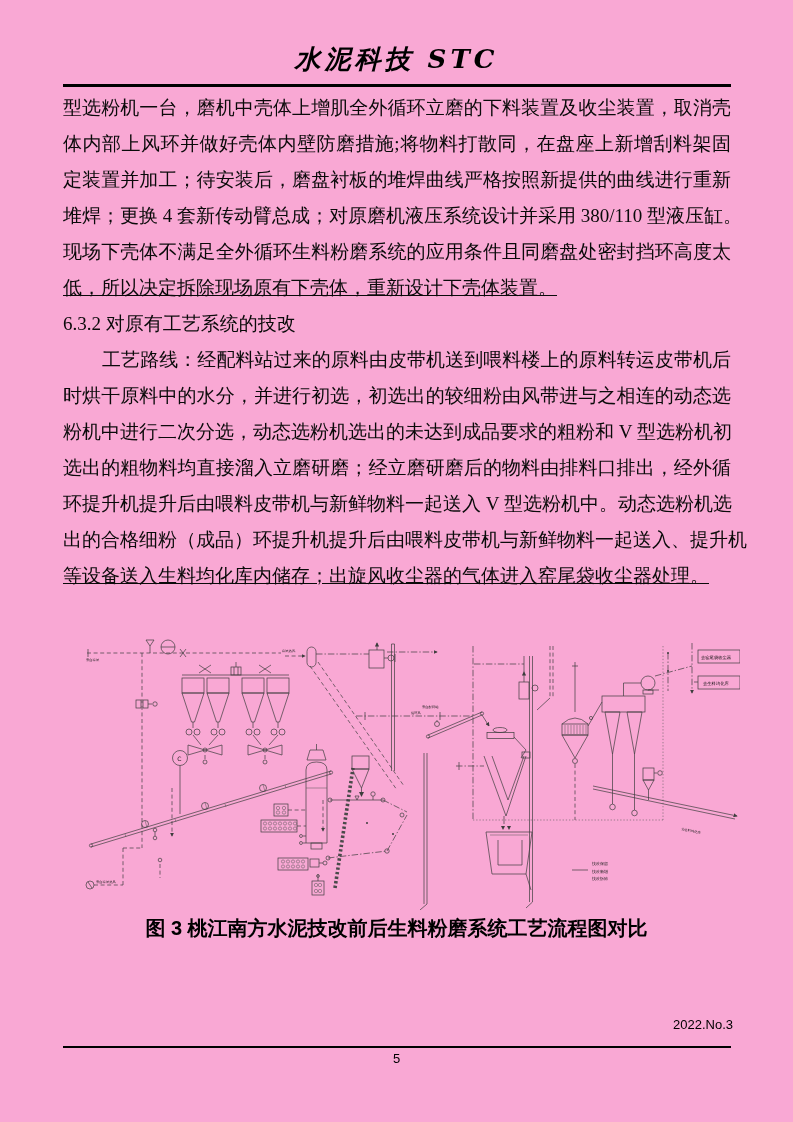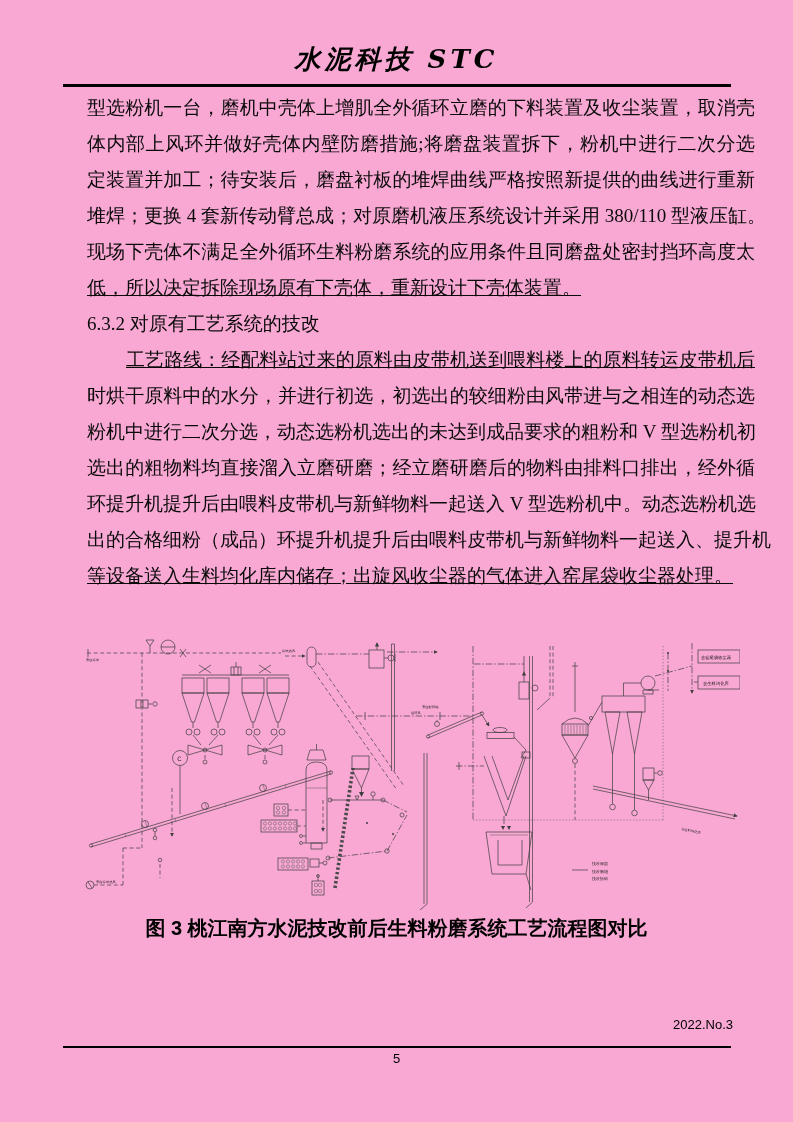--- a/index.html
+++ b/index.html
@@ -5,25 +5,25 @@
   html,body{margin:0;padding:0;}
   body{width:793px;height:1122px;background:#ffffff;position:relative;
        font-family:"Liberation Serif","DejaVu Serif",serif;color:#000;}
   .page{position:absolute;inset:0;background:#f9a8d4;overflow:hidden;}
 
   .header-title{position:absolute;top:42px;left:0;width:100%;text-align:center;
     font-size:26px;font-weight:bold;font-style:italic;letter-spacing:4px;
     font-family:"DejaVu Serif","Liberation Serif",serif;}
   .header-rule{position:absolute;top:84px;left:63px;width:668px;height:2.5px;background:#000;}
 
-  .textblock{position:absolute;left:63px;top:90px;width:668px;font-size:19px;color:#0a0a0a;margin-left:24px;}
+  .textblock{position:absolute;left:63px;top:90px;width:668px;font-size:19px;color:#0a0a0a;}
   .line{height:36px;line-height:36px;white-space:nowrap;
         text-align:justify;text-align-last:justify;}
   .line.last{text-align-last:left;text-decoration:underline;}
-  .line.indent{text-indent:39px;text-decoration:underline;}
+  .line.indent{text-indent:39px;}
   .heading{height:36px;line-height:36px;white-space:nowrap;}
 
   .figure-wrap{position:absolute;left:85px;top:638px;width:655px;height:272px;}
   .fig-caption{position:absolute;top:915px;left:0;width:100%;text-align:center;
     font-weight:bold;font-size:20px;
     font-family:"Liberation Sans","DejaVu Sans",sans-serif;}
 
   .footer-rule{position:absolute;top:1046px;left:63px;width:668px;height:2px;background:#000;}
   .page-num{position:absolute;top:1051px;left:0;width:100%;text-align:center;font-size:13px;
     font-family:"Liberation Sans","DejaVu Sans",sans-serif;}
@@ -46,21 +46,21 @@
 </head>
 <body>
 
 <div class="page">
 
   <div class="header-title">水泥科技 STC</div>
   <div class="header-rule"></div>
 
   <div class="textblock">
     <div class="line">型选粉机一台，磨机中壳体上增肌全外循环立磨的下料装置及收尘装置，取消壳</div>
-    <div class="line">体内部上风环并做好壳体内壁防磨措施;将磨盘装置拆下，粉机中进行二次分选</div>
+    <div class="line">体内部上风环并做好壳体内壁防磨措施;将物料打散同，在盘座上新增刮料架固</div>
     <div class="line">定装置并加工；待安装后，磨盘衬板的堆焊曲线严格按照新提供的曲线进行重新</div>
     <div class="line">堆焊；更换 4 套新传动臂总成；对原磨机液压系统设计并采用 380/110 型液压缸。</div>
     <div class="line">现场下壳体不满足全外循环生料粉磨系统的应用条件且同磨盘处密封挡环高度太</div>
     <div class="line last">低，所以决定拆除现场原有下壳体，重新设计下壳体装置。</div>
     <div class="heading">6.3.2 对原有工艺系统的技改</div>
     <div class="line indent">工艺路线：经配料站过来的原料由皮带机送到喂料楼上的原料转运皮带机后</div>
     <div class="line">时烘干原料中的水分，并进行初选，初选出的较细粉由风带进与之相连的动态选</div>
     <div class="line">粉机中进行二次分选，动态选粉机选出的未达到成品要求的粗粉和 V 型选粉机初</div>
     <div class="line">选出的粗物料均直接溜入立磨研磨；经立磨研磨后的物料由排料口排出，经外循</div>
     <div class="line">环提升机提升后由喂料皮带机与新鲜物料一起送入 V 型选粉机中。动态选粉机选</div>

